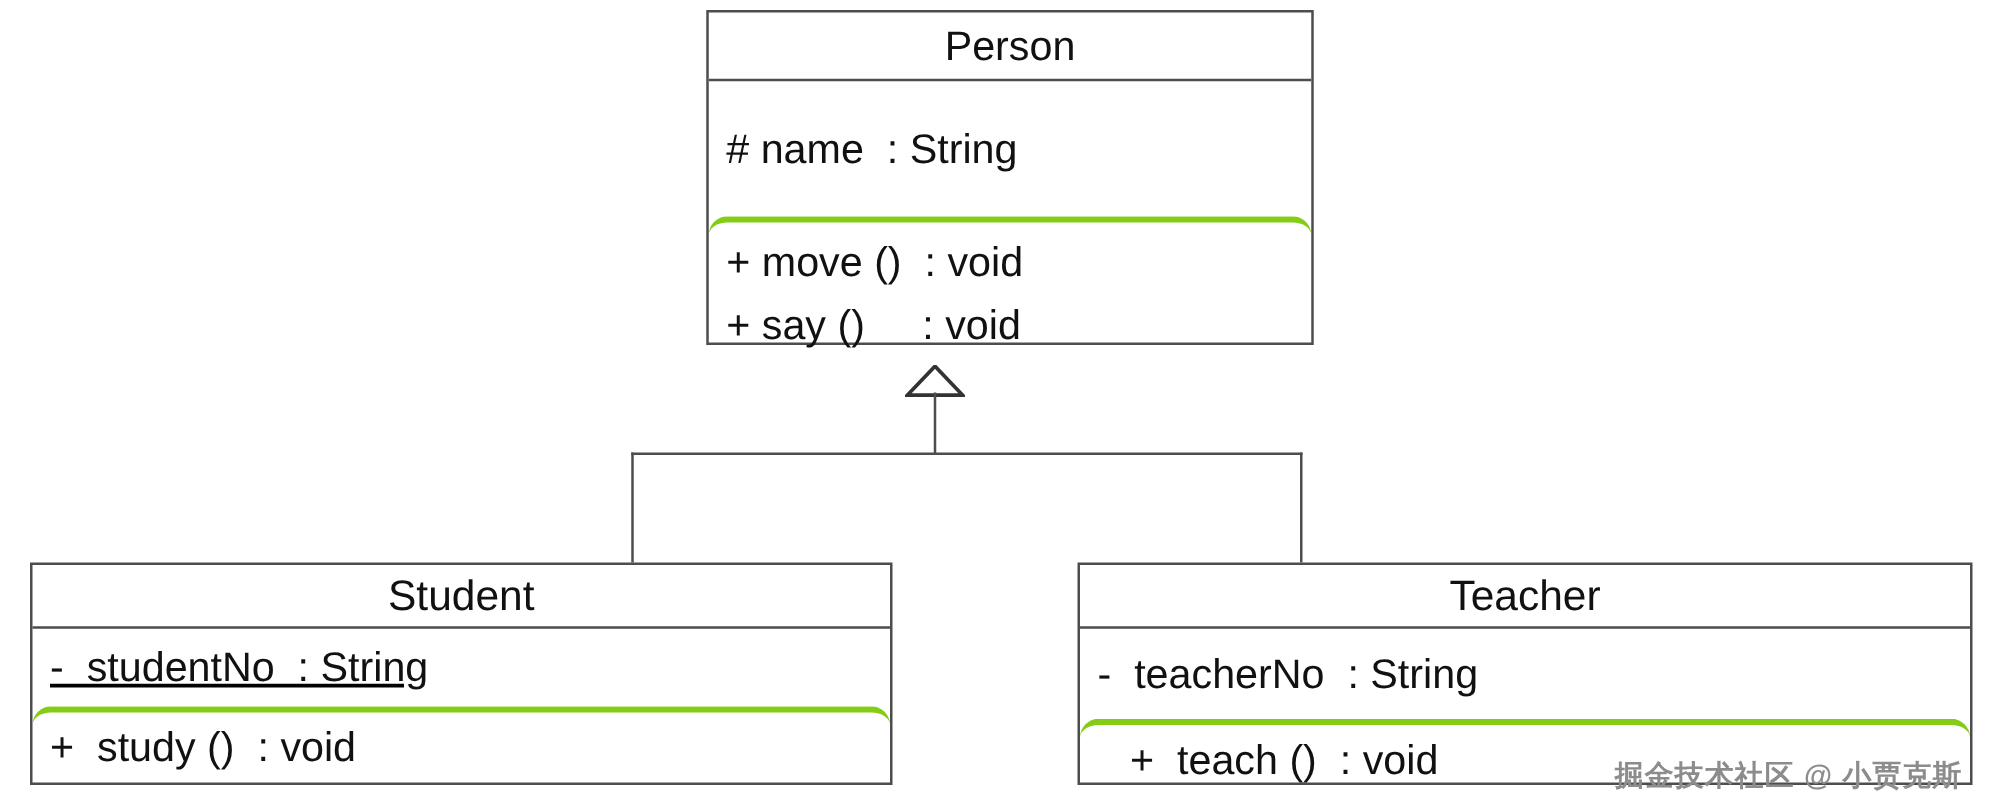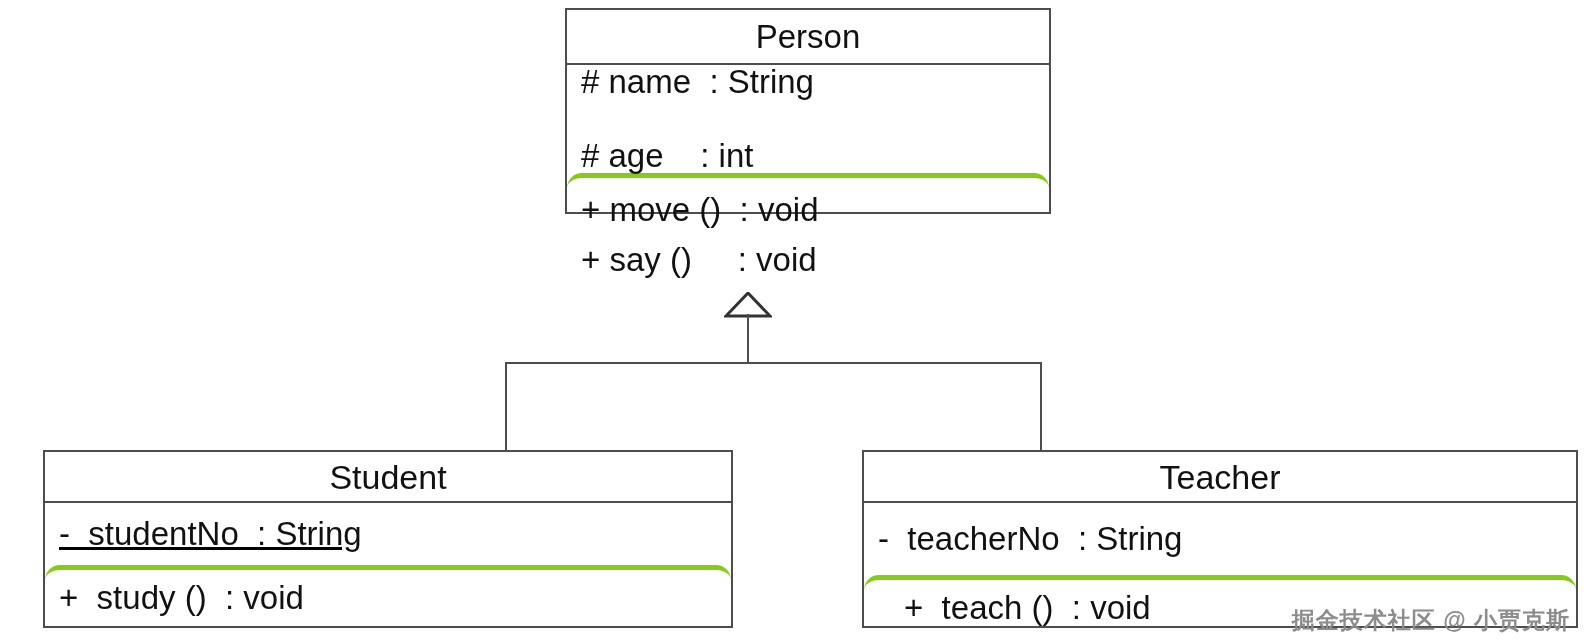--- a/index.html
+++ b/index.html
@@ -52,27 +52,27 @@
   .uml-row {
     color: #111111;
     font-size: 33px;
     line-height: 1.52;
     white-space: pre;
     display: flex;
     align-items: baseline;
   }
 
   
-  #person-class { left: 565px; top: 8px; width: 486px; height: 206px; }
+  #person-class { left: 565px; top: 8px; width: 486px; height: 268px; }
   #person-class .uml-title { height: 55px; font-size: 33px; }
   #person-class .uml-attributes { height: 108px; gap: 24px; }
   #person-class .uml-operations { height: 119px; }
 
   
-  #student-class { left: 43px; top: 450px; width: 690px; height: 178px; }
+  #student-class { left: 24px; top: 450px; width: 690px; height: 178px; }
   #student-class .uml-title { height: 51px; }
   #student-class .uml-attributes { height: 62px; text-decoration: underline; }
   #student-class .uml-operations { height: 61px; }
 
   
   #teacher-class { left: 862px; top: 450px; width: 716px; height: 178px; }
   #teacher-class .uml-title { height: 51px; }
   #teacher-class .uml-attributes { height: 72px; }
   #teacher-class .uml-operations { height: 61px; position: relative; padding-left: 40px; }
 
@@ -109,21 +109,20 @@
 </style>
 </head>
 <body>
 
 <div id="canvas">
 
   <div class="uml-class" id="person-class">
     <div class="uml-title">Person</div>
     <div class="uml-compartment uml-attributes">
       <div class="uml-row"># name  : String</div>
-      <div class="uml-row"># age    : int</div>
     </div>
     <div class="uml-compartment uml-operations">
       <div class="uml-row">+ move ()  : void</div>
       <div class="uml-row">+ say ()     : void</div>
     </div>
   </div>
 
   <svg id="gen-arrowhead" viewBox="0 0 48 26">
     <polygon points="24,1 46,24 2,24" fill="#ffffff" stroke="#333333" stroke-width="3" stroke-linejoin="miter"></polygon>
   </svg>

